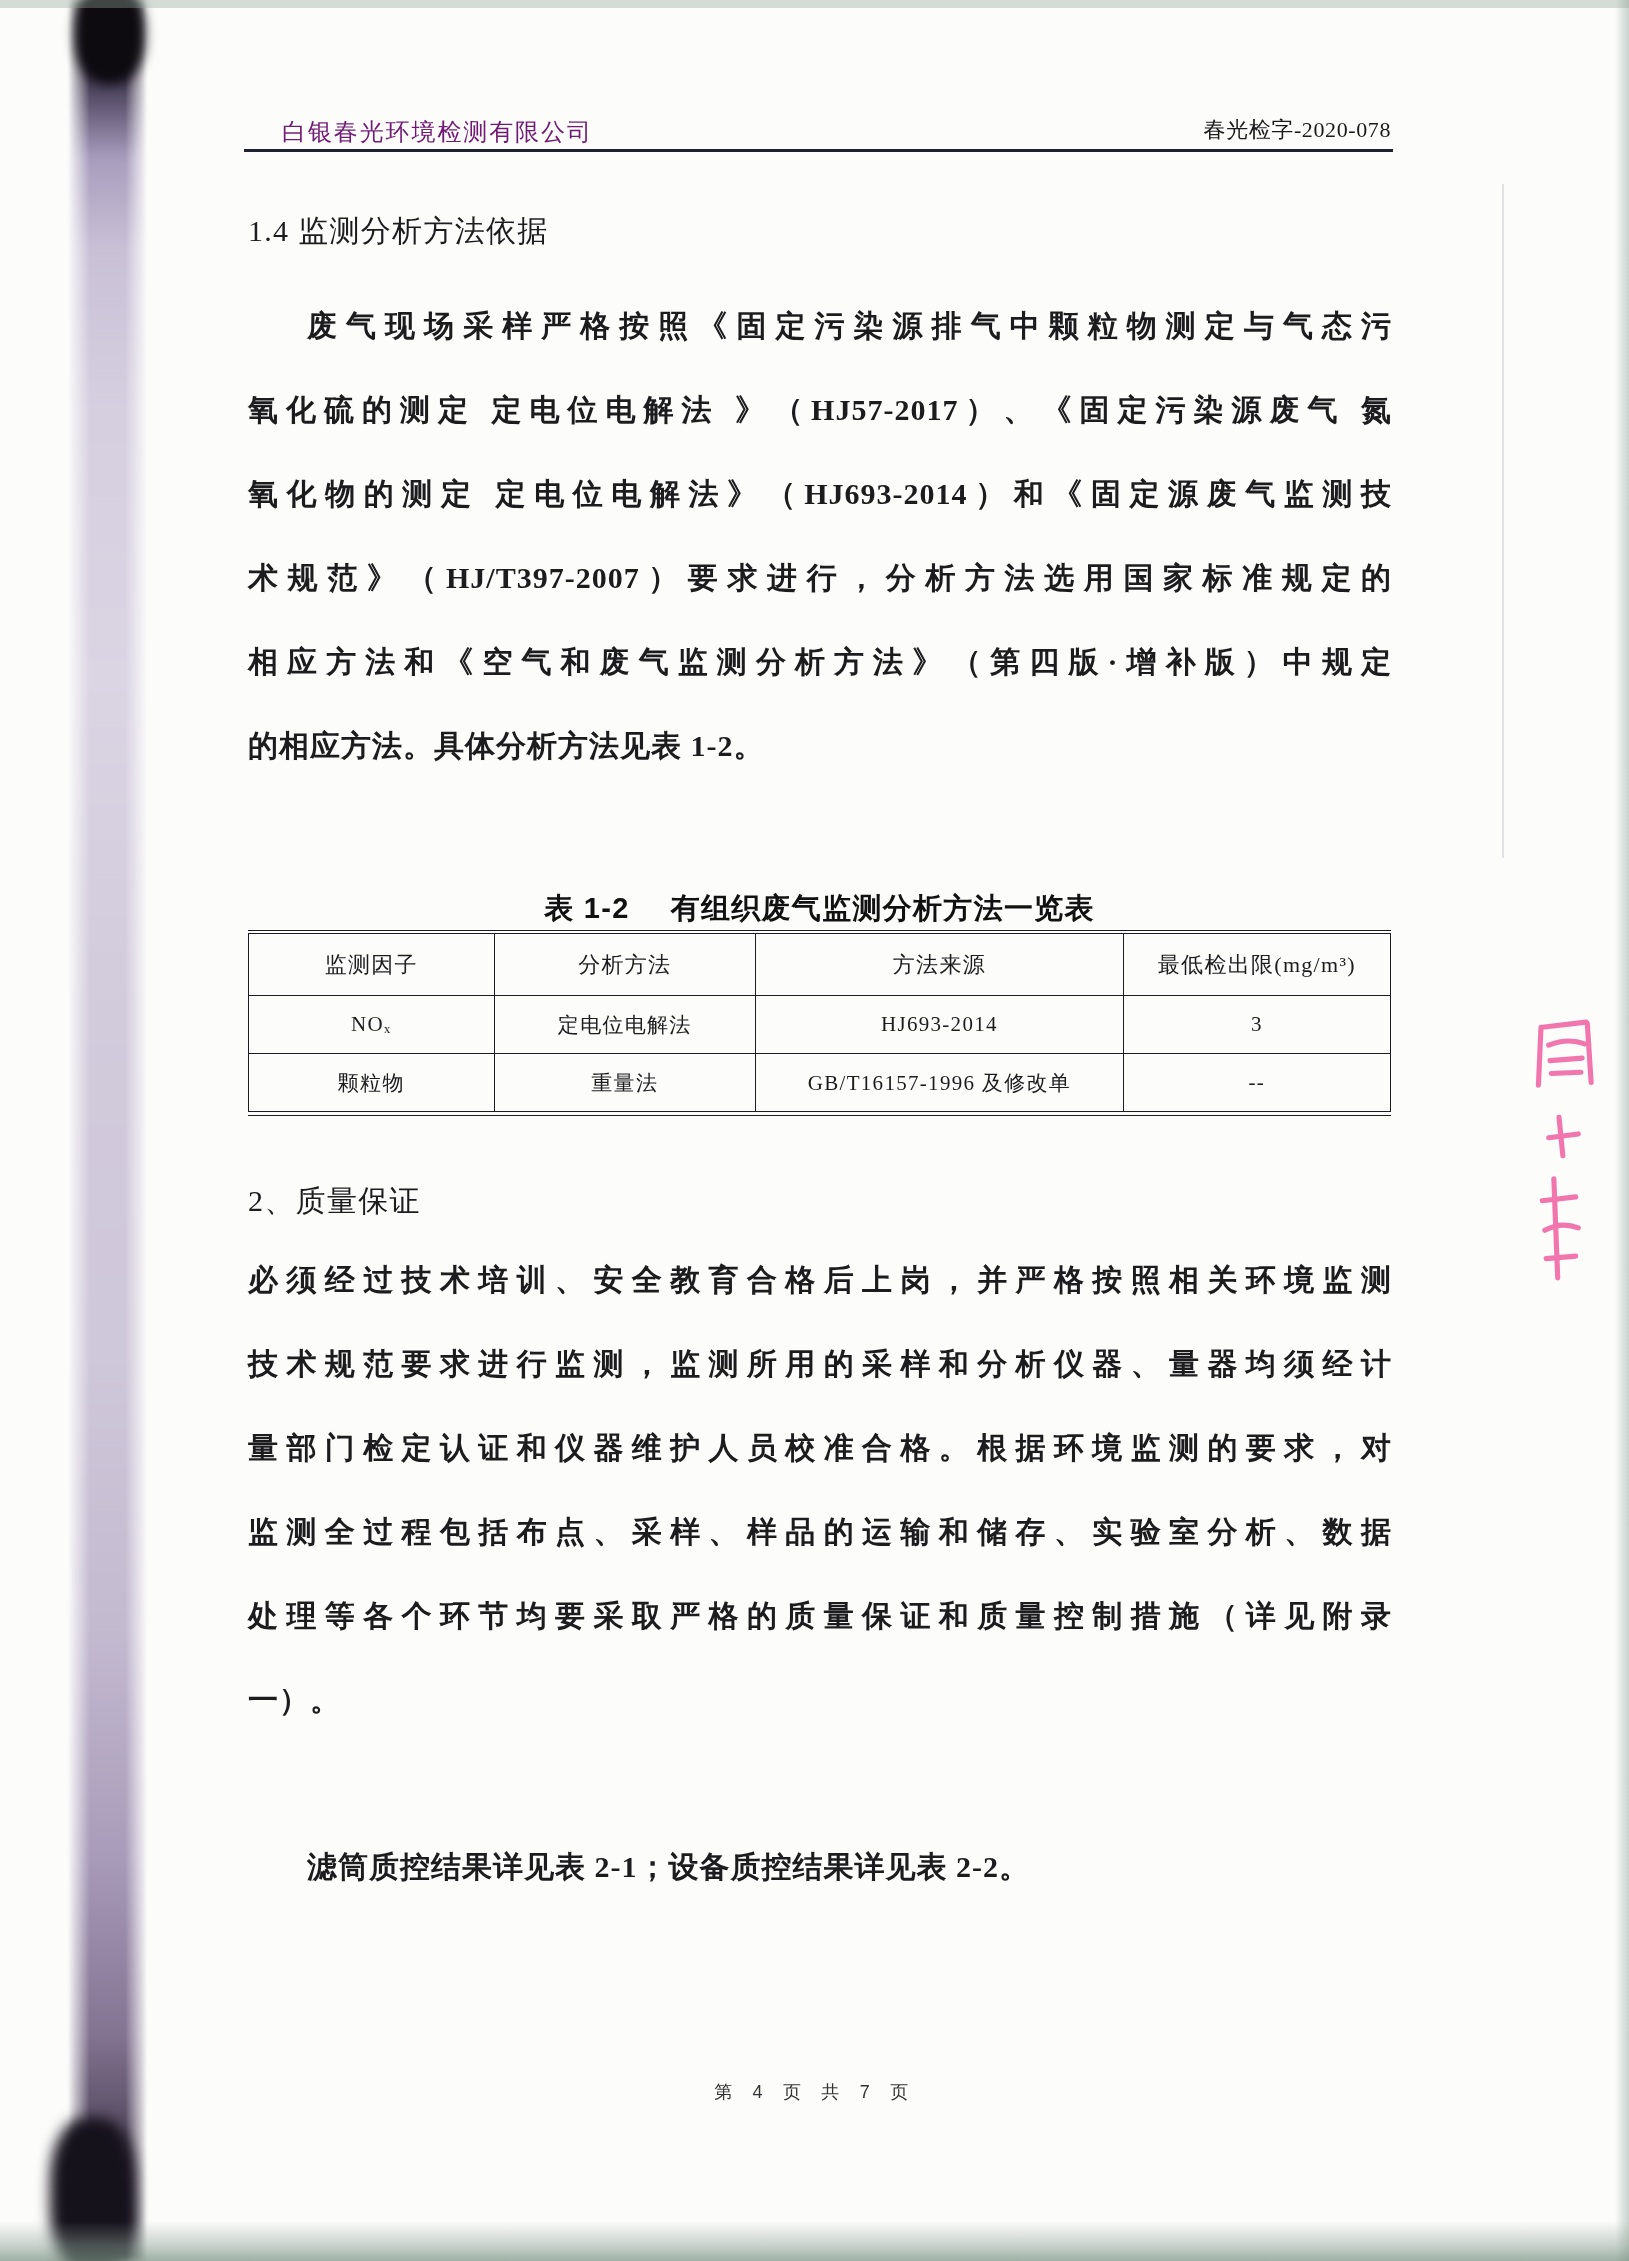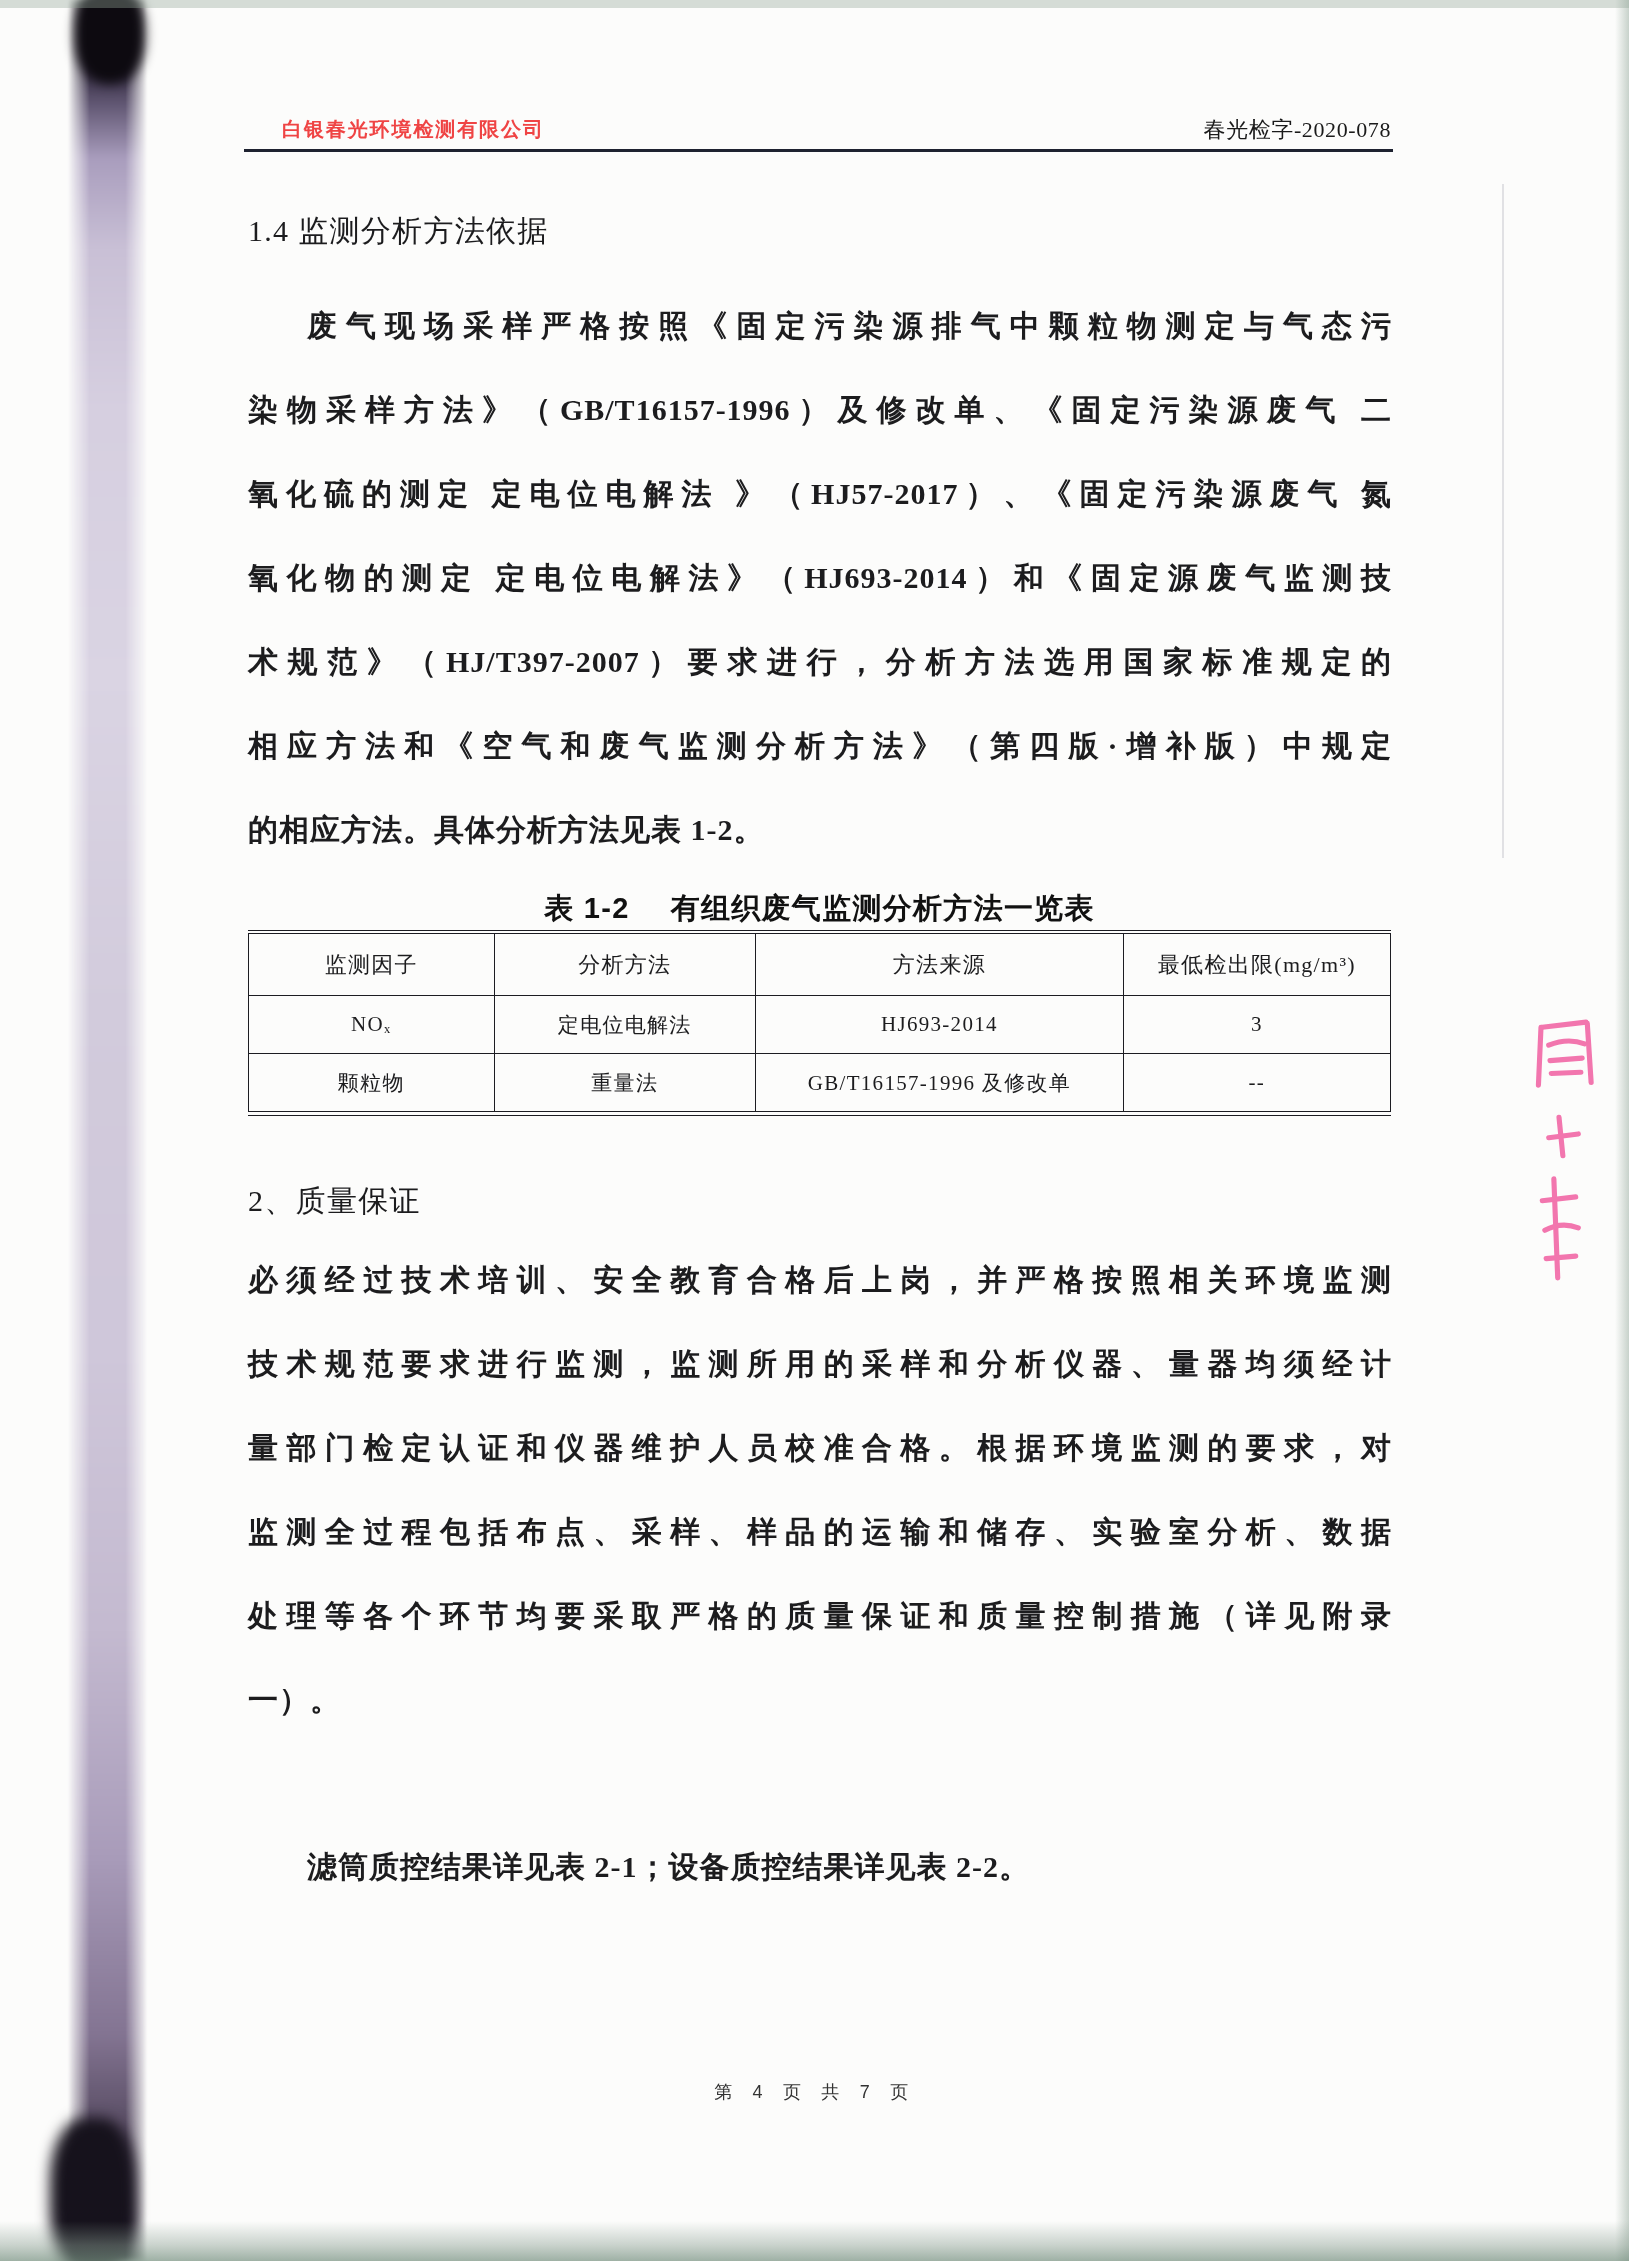--- a/index.html
+++ b/index.html
@@ -27,21 +27,21 @@
     background:linear-gradient(180deg,rgba(140,160,145,0) 0%,rgba(140,160,148,.45) 60%,rgba(118,144,128,.7) 100%);}
   .edge-right{position:absolute;top:0;right:0;width:15.5px;height:100%;
     background:linear-gradient(90deg,rgba(140,162,148,0) 0%,rgba(140,162,148,.5) 100%);}
   .fold-line{position:absolute;left:1502px;top:184px;width:1.9px;height:674px;background:rgba(130,130,145,.22);}
   .stamp{position:absolute;left:1523px;top:1006px;}
   
   .header-row{position:absolute;left:248px;top:115px;width:1143px;height:30px;}
   .company{
     position:absolute;left:34px;top:1.3px;
     font-family:"Liberation Sans","DejaVu Sans",sans-serif;
-    font-weight:bold;font-size:20px;letter-spacing:1.9px;color:#ef4444;
+    font-weight:normal;font-size:24px;letter-spacing:1.9px;color:#701a75;
   }
   .docnum{position:absolute;right:0;top:0;font-size:22px;letter-spacing:0.6px;color:#1a1a1a;}
   .header-rule{position:absolute;left:244px;top:149px;width:1149px;height:2.6px;background:#1e2230;}
   
   .h-sec{position:absolute;left:248px;font-size:30px;line-height:1;letter-spacing:1.3px;}
   .para{position:absolute;left:248px;width:1144px;font-size:30px;letter-spacing:1px;font-weight:bold;}
   .pline{height:84px;line-height:84px;}
   .j{text-align:justify;text-align-last:justify;}
   .indent{padding-left:59px;}
   
@@ -105,21 +105,20 @@
   <div class="header-row">
     <span class="company">白银春光环境检测有限公司</span>
     <span class="docnum">春光检字-2020-078</span>
   </div>
   <div class="header-rule"></div>
 
   <div class="h-sec" style="top:216px;">1.4 监测分析方法依据</div>
 
   <div class="para" style="top:284px;">
     <div class="pline j indent">废气现场采样严格按照《固定污染源排气中颗粒物测定与气态污</div>
-    <div class="pline j">染物采样方法》（GB/T16157-1996）及修改单、《固定污染源废气 二</div>
     <div class="pline j">氧化硫的测定 定电位电解法 》（HJ57-2017）、《固定污染源废气 氮</div>
     <div class="pline j">氧化物的测定 定电位电解法》（HJ693-2014）和《固定源废气监测技</div>
     <div class="pline j">术规范》（HJ/T397-2007）要求进行，分析方法选用国家标准规定的</div>
     <div class="pline j">相应方法和《空气和废气监测分析方法》（第四版·增补版）中规定</div>
     <div class="pline">的相应方法。具体分析方法见表 1-2。</div>
   </div>
 
   <div class="tbl-caption">
     <span>表 1-2</span>
     <span>有组织废气监测分析方法一览表</span>

